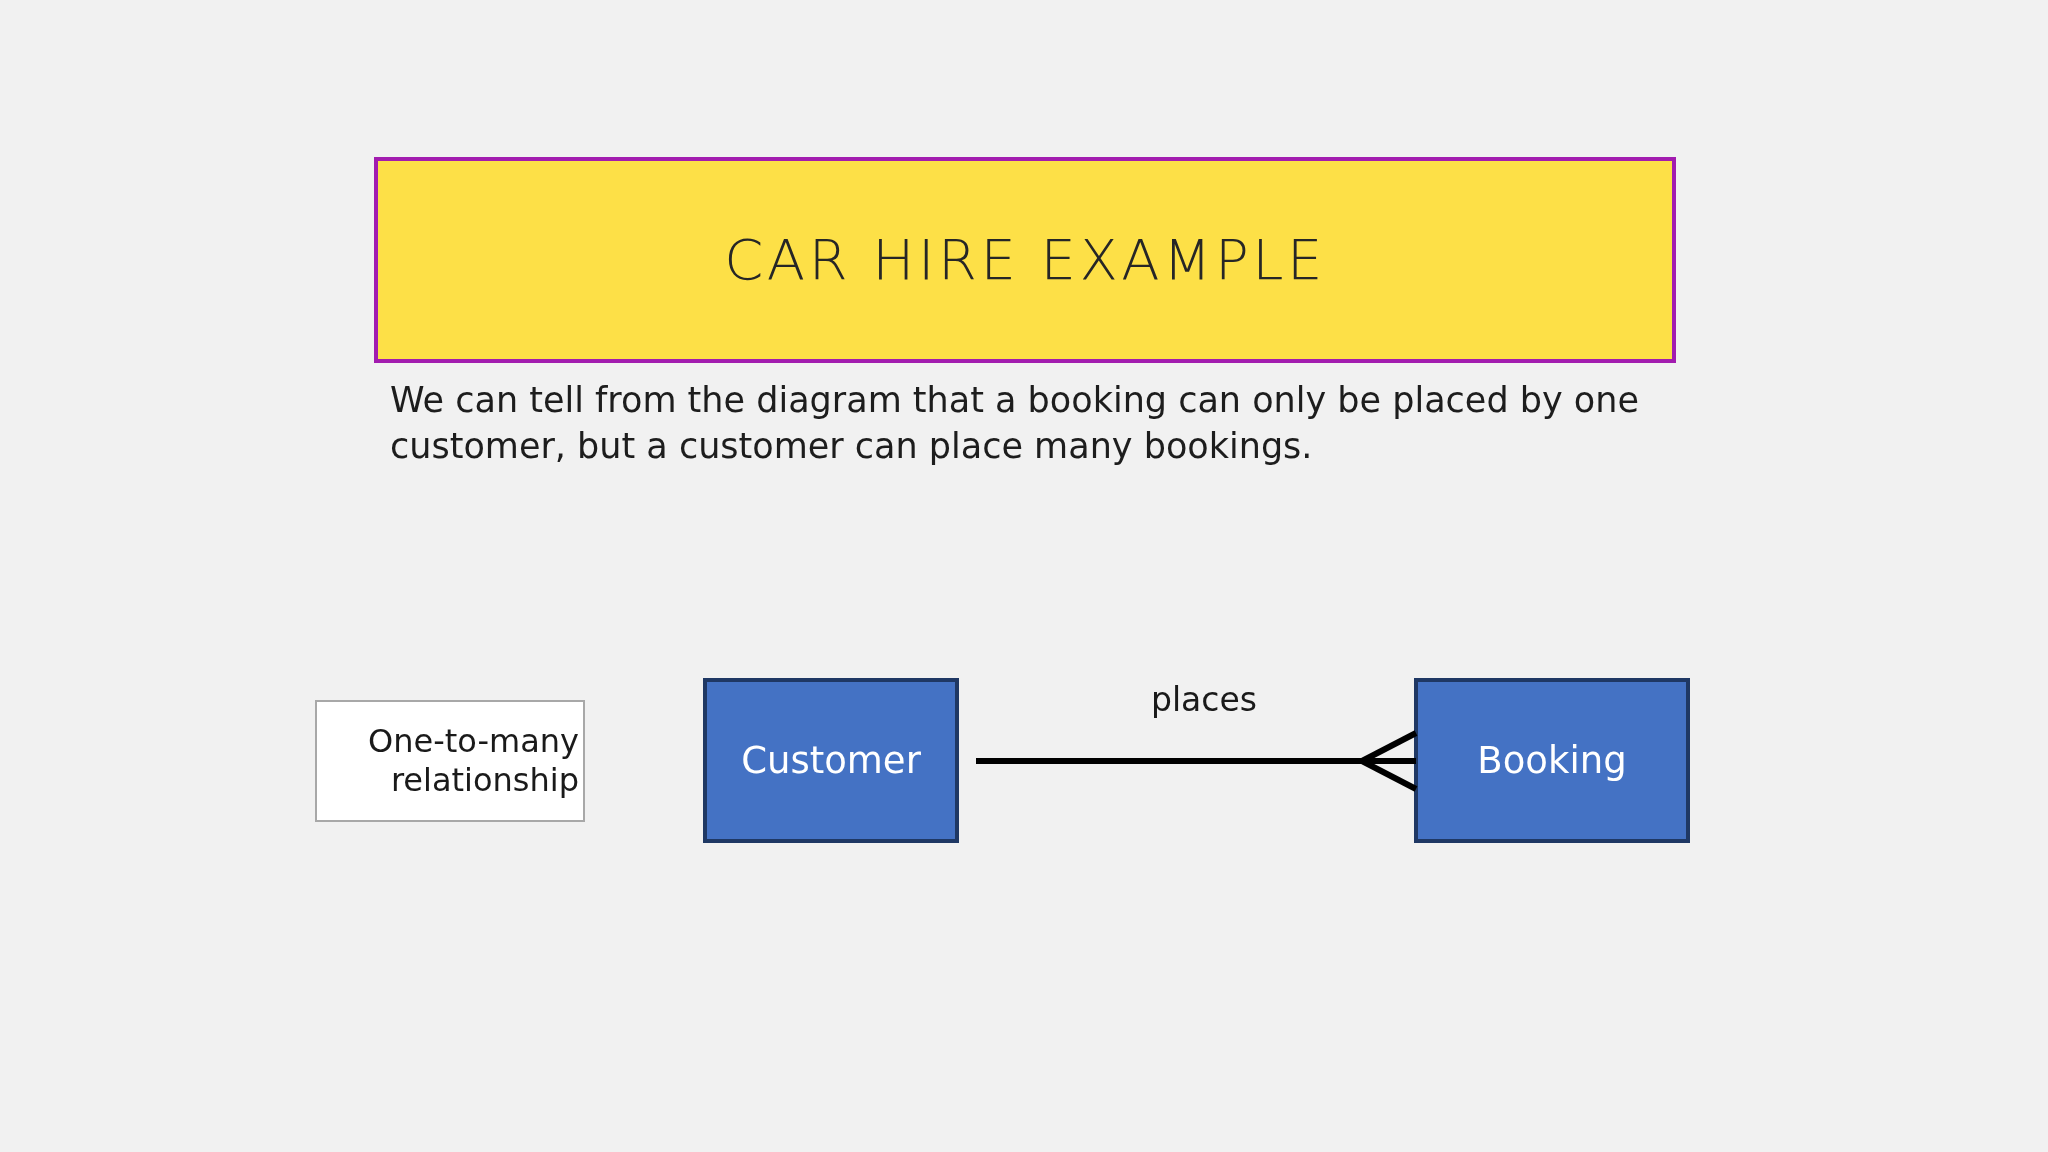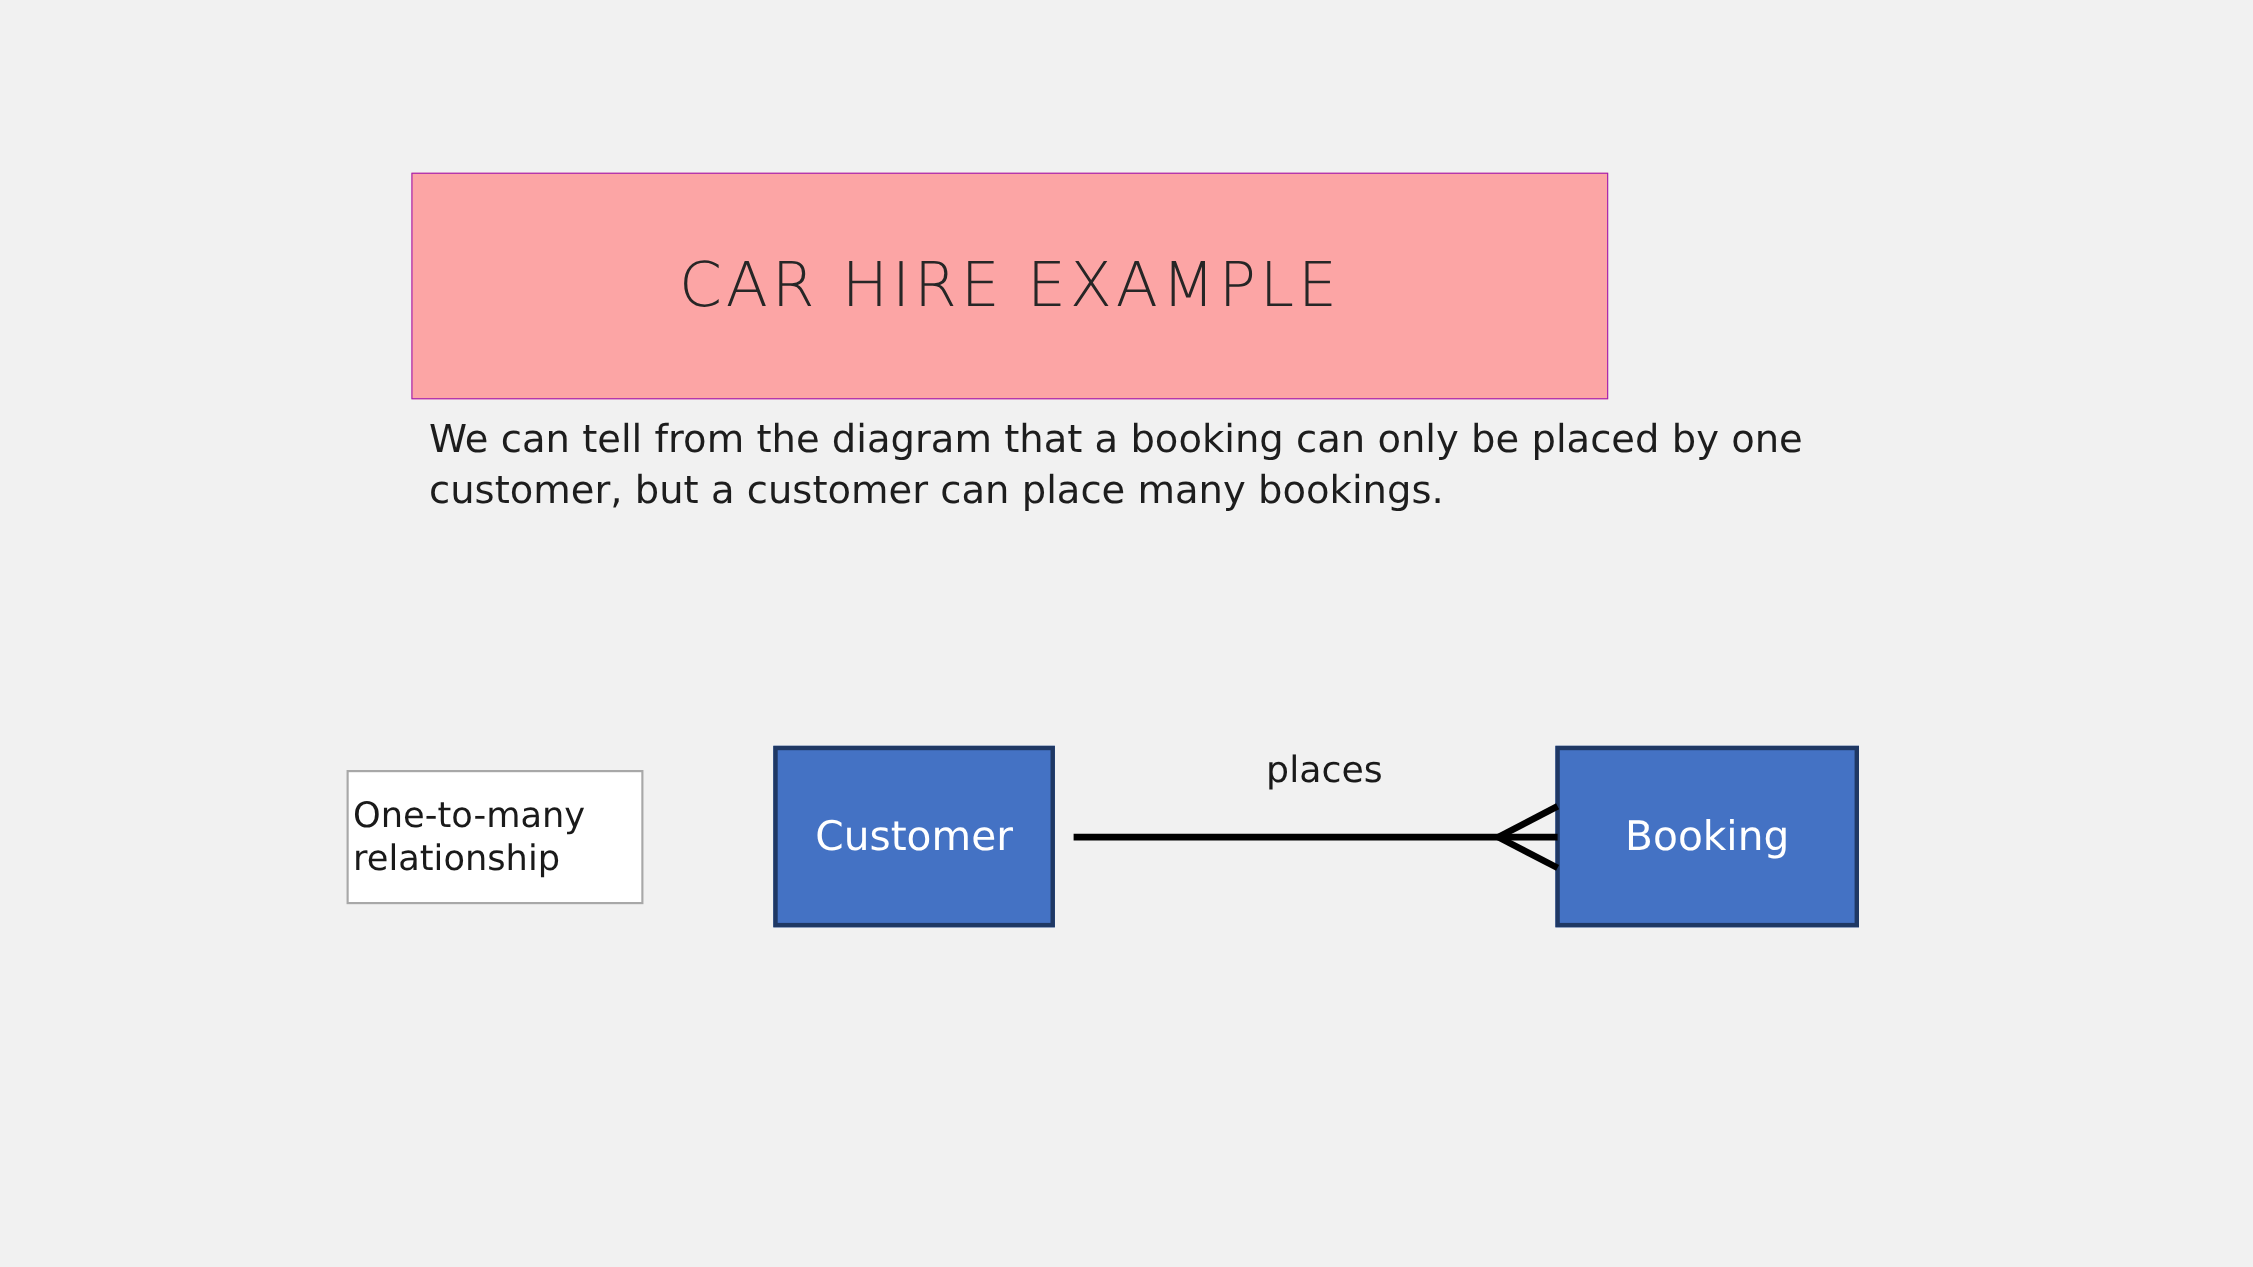--- a/index.html
+++ b/index.html
@@ -21,24 +21,24 @@
     width: 2048px;
     height: 1152px;
     background: #f1f1f1;
   }
 
   
   #title-box {
     position: absolute;
     left: 374px;
     top: 157px;
-    width: 1088px;
+    width: 1302px;
     height: 206px;
-    background: #fca5a5;
-    border: 1px solid #a21caf;
+    background: #fde047;
+    border: 4px solid #a21caf;
     box-sizing: border-box;
     display: flex;
     align-items: center;
     justify-content: center;
   }
   #title-text {
     font-family: "DejaVu Sans", sans-serif;
     font-weight: 300;
     font-size: 56px;
     letter-spacing: 3.5px;
@@ -67,21 +67,21 @@
     left: 315px;
     top: 700px;
     width: 270px;
     height: 122px;
     background: #ffffff;
     border: 2px solid #a8a8a8;
     box-sizing: border-box;
     display: flex;
     align-items: center;
     justify-content: center;
-    text-align: left;
+    text-align: right;
   }
   #legend-text {
     font-family: "DejaVu Sans", sans-serif;
     font-size: 32px;
     line-height: 1.22;
     color: #1a1a1a;
     padding: 0 4px;
   }
 
   

